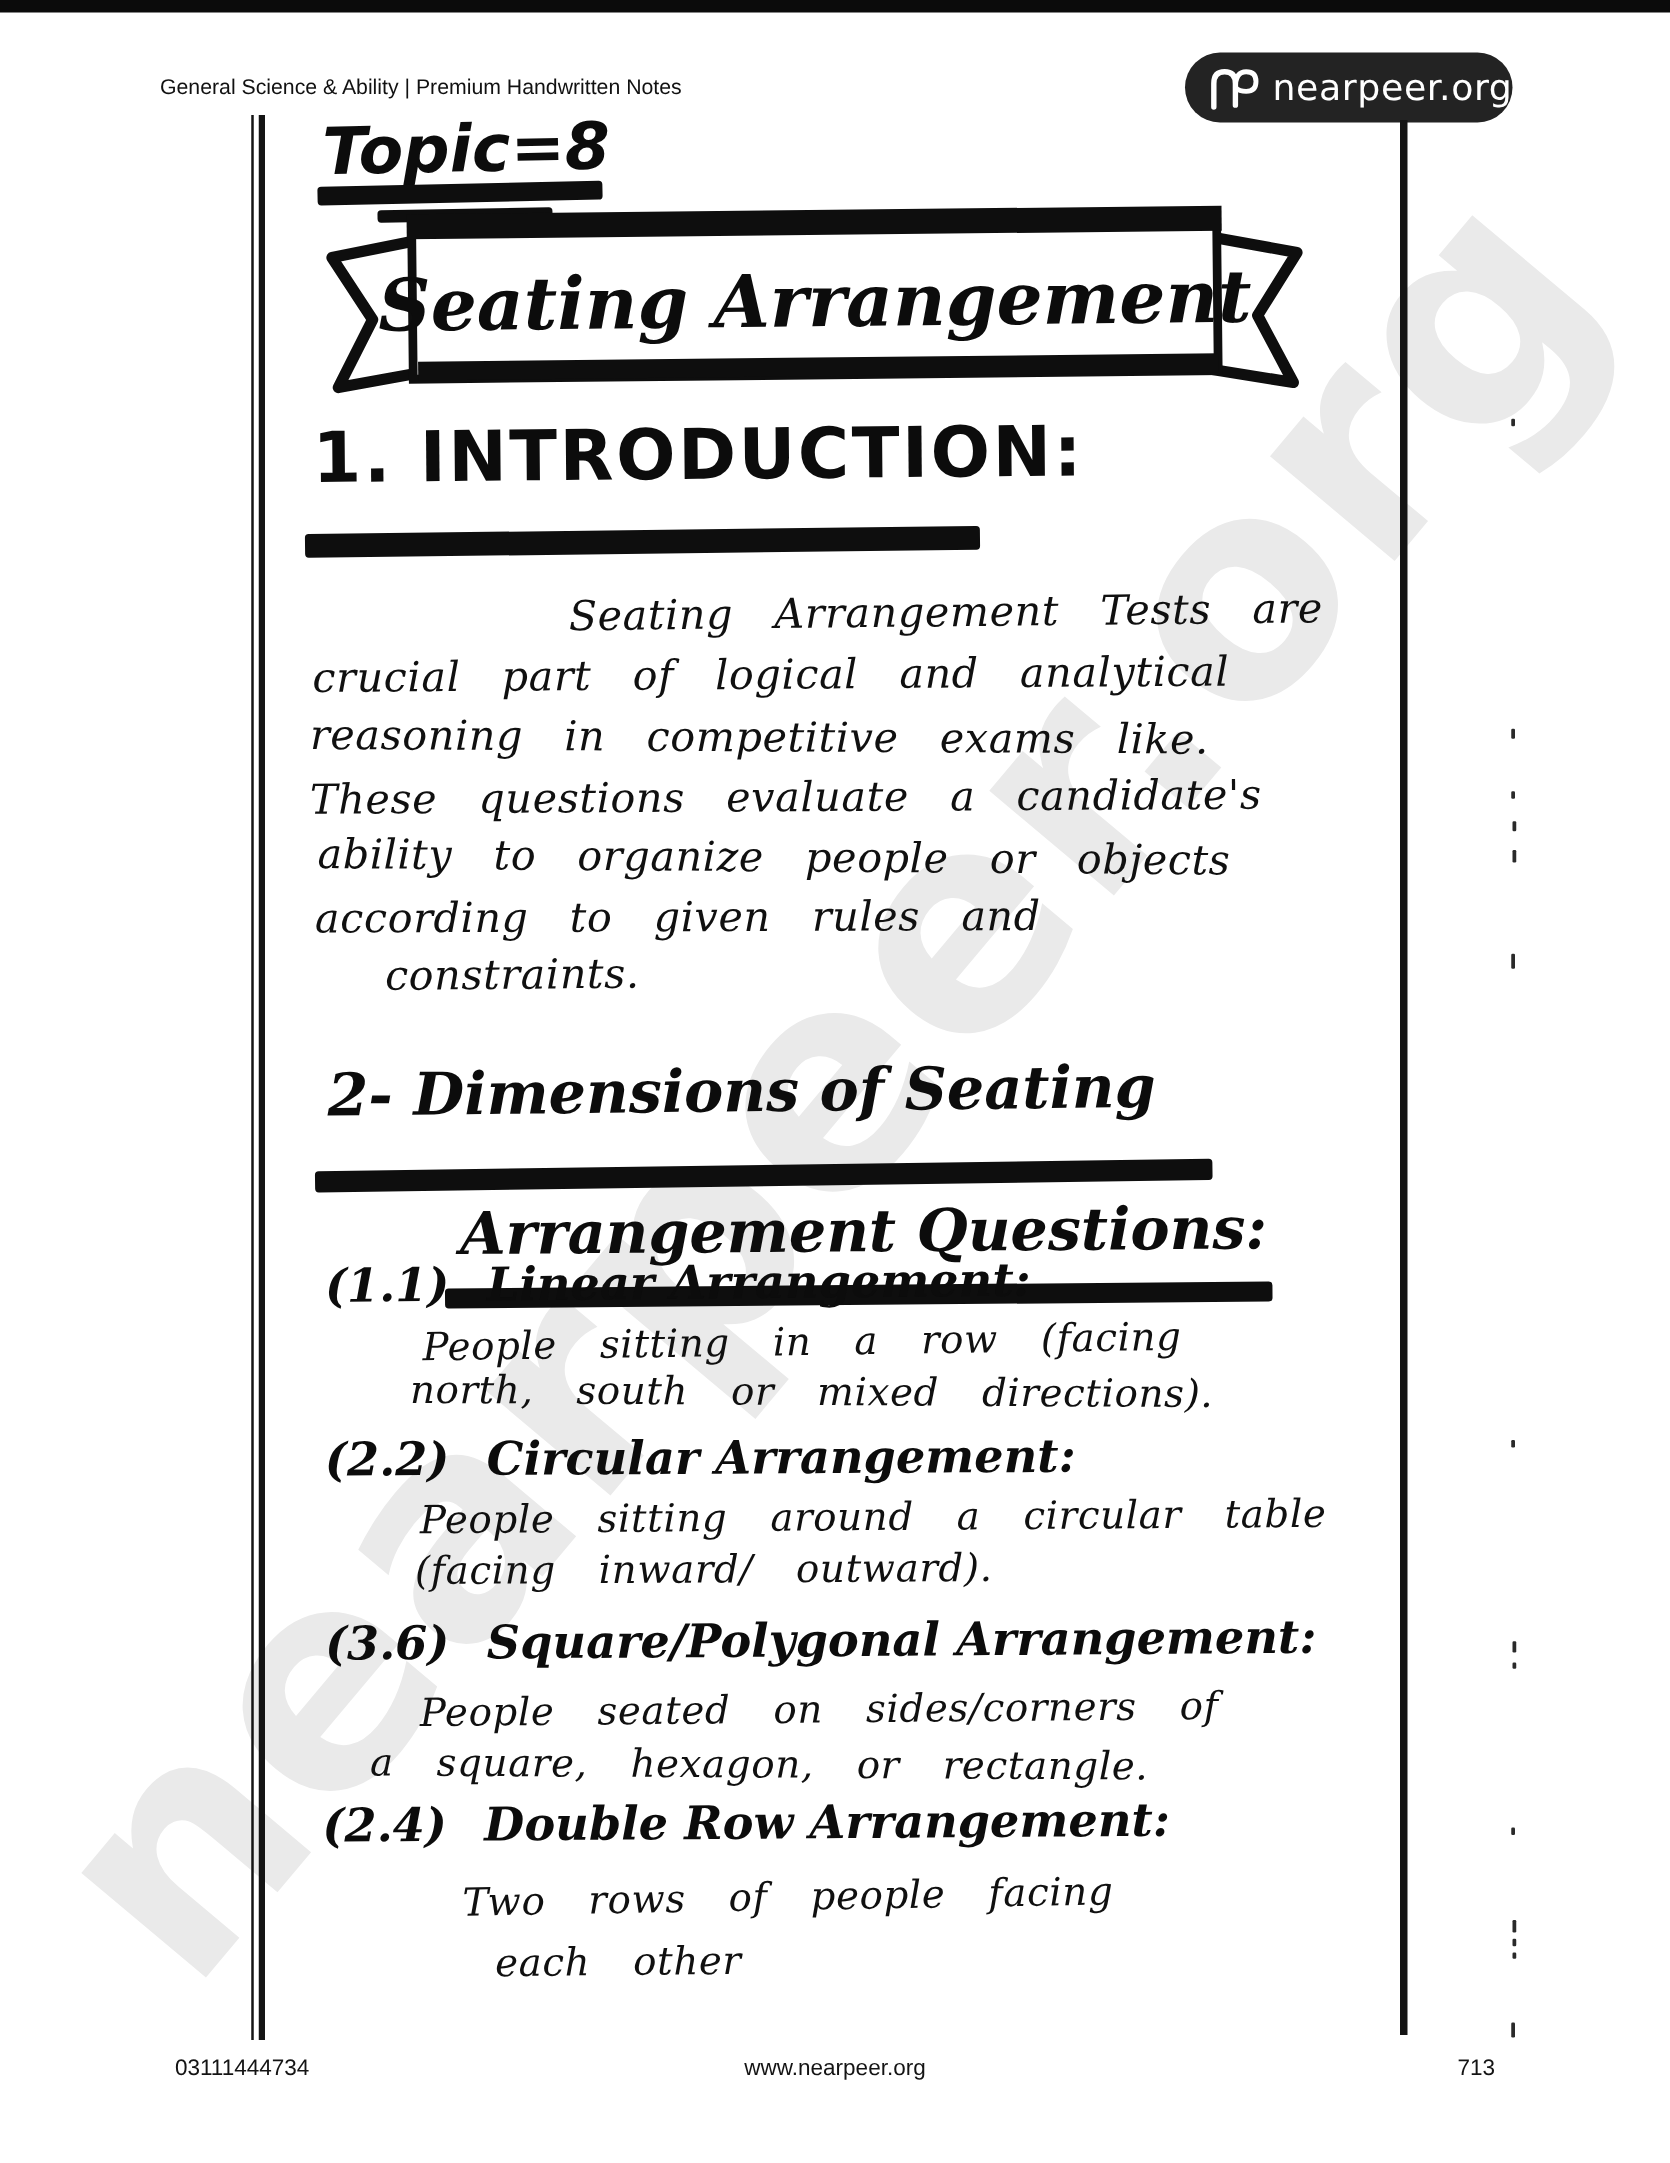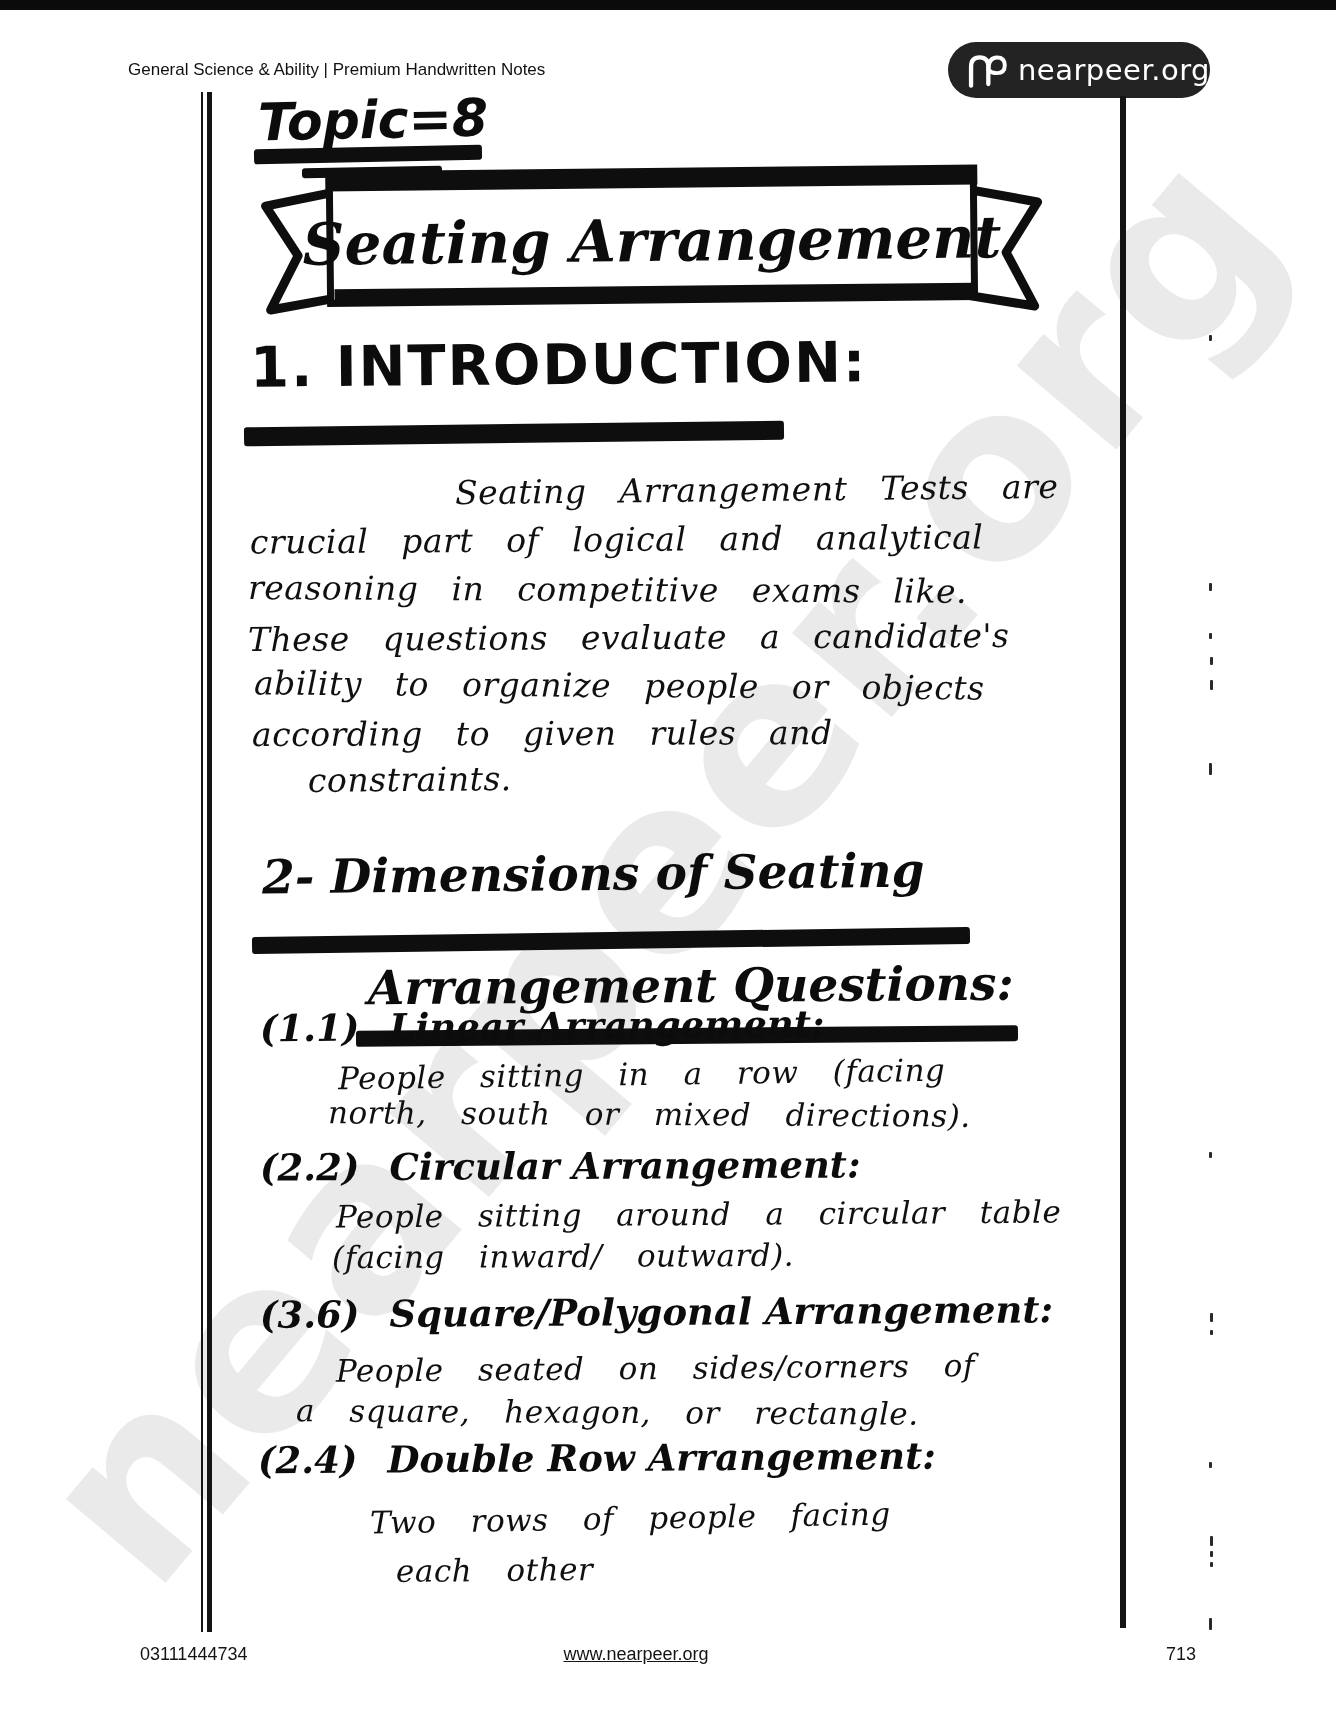--- a/index.html
+++ b/index.html
@@ -111,16 +111,16 @@
   <div class="abs hand sub-line" style="left:336px;top:1350px;transform:rotate(-0.5deg);">People seated on sides/corners of</div>
   <div class="abs hand sub-line" style="left:296px;top:1394px;transform:rotate(0.3deg);">a square, hexagon, or rectangle.</div>
 
   <div class="abs marker subhead" style="left:258px;top:1436px;transform:rotate(-0.4deg);">
     <span class="num">(2.4)</span><span class="ttl">Double Row Arrangement:</span>
   </div>
   <div class="abs hand sub-line" style="left:370px;top:1500px;transform:rotate(-1deg);">Two rows of people facing</div>
   <div class="abs hand sub-line" style="left:396px;top:1552px;transform:rotate(-0.6deg);">each other</div>
 
   <div class="abs footer-text" style="left:140px;top:1644px;">03111444734</div>
-  <div class="abs footer-text" style="left:636px;top:1644px;transform:translateX(-50%);text-decoration:underline;">www.nearpeer.org</div>
+  <div class="abs footer-text" style="left:668px;top:1644px;transform:translateX(-50%);">www.nearpeer.org</div>
   <div class="abs footer-text" style="left:1166px;top:1644px;">713</div>
 
 </div>
 
 </body></html>

